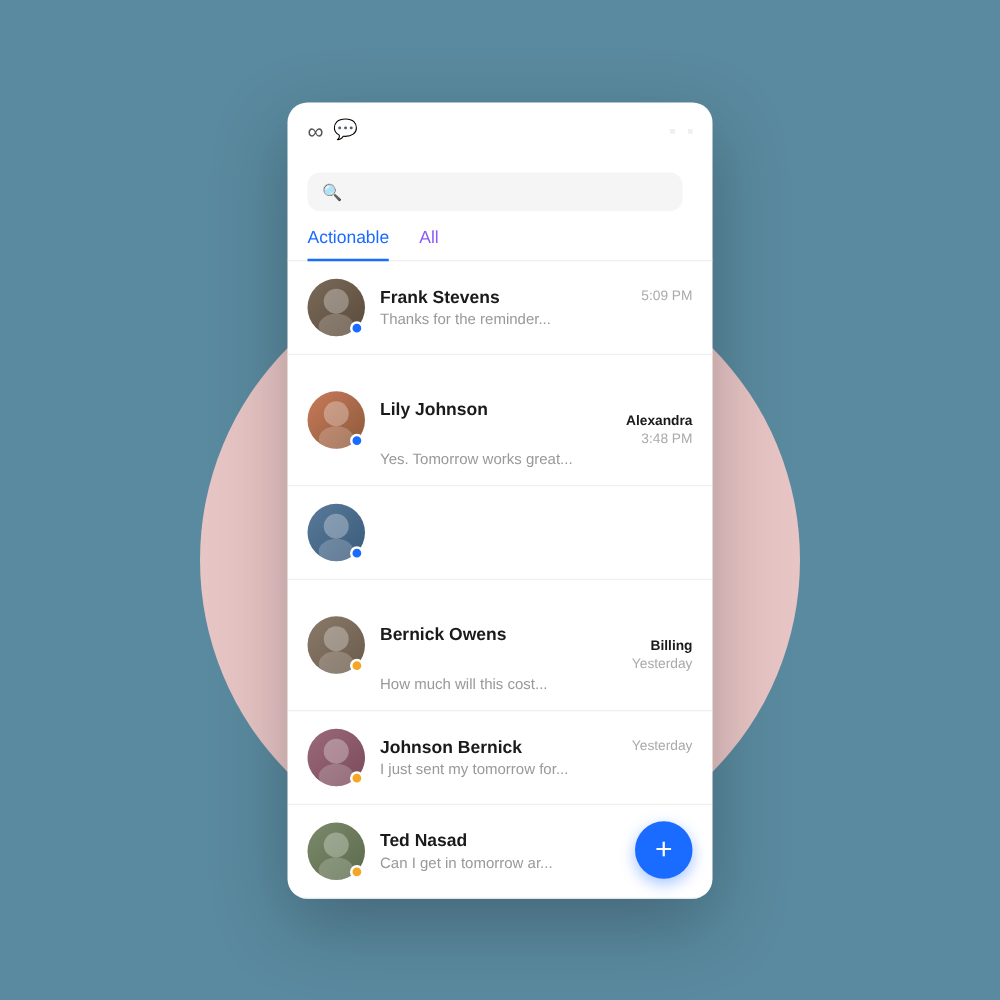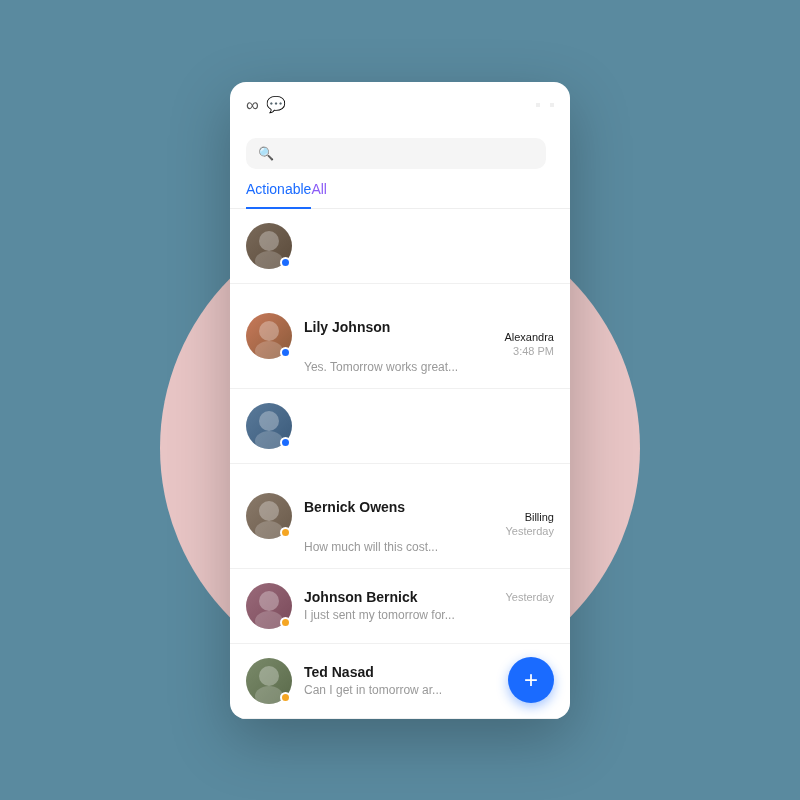--- a/index.html
+++ b/index.html
@@ -138,20 +138,21 @@
       cursor: pointer;
       background: none;
       border: none;
     }
 
     
     .tabs {
       display: flex;
       border-bottom: 1px solid #eee;
       padding: 0 16px;
+      gap: 24px;
     }
 
     .tab {
       font-size: 14px;
       padding-bottom: 10px;
       cursor: pointer;
       color: #8b5cf6;
       border-bottom: 2px solid transparent;
       margin-bottom: -1px;
     }
@@ -249,21 +250,21 @@
     .message-meta {
       display: flex;
       flex-direction: column;
       align-items: flex-end;
       gap: 2px;
       flex-shrink: 0;
     }
 
     .message-tag {
       font-size: 11px;
-      font-weight: 400;
+      font-weight: 700;
       color: #1a1a1a;
       margin-top: 33px;
     }
 
     .message-time {
       font-size: 11px;
       color: #aaa;
     }
 
     .message-preview {
@@ -341,20 +342,31 @@
   <div class="message-item">
         <div class="avatar-wrap">
           <div class="avatar avatar-frank">
             <svg viewBox="0 0 46 46" xmlns="http://www.w3.org/2000/svg" class="face-svg">
       <circle cx="23" cy="18" r="10" fill="rgba(255,255,255,0.3)"></circle>
       <ellipse cx="23" cy="38" rx="14" ry="10" fill="rgba(255,255,255,0.2)"></ellipse>
     </svg>
           </div>
           <div class="status-dot dot-blue"></div>
         </div>
+        <div class="message-content">
+          <div class="message-top">
+            <div class="message-name-wrap">
+              <span class="message-name">Frank Stevens</span>
+            </div>
+            <div class="message-meta">
+              <span class="message-time">5:09 PM</span>
+            </div>
+          </div>
+          <div class="message-preview">Thanks for the reminder...</div>
+        </div>
       </div>
       <div class="message-item">
         <div class="avatar-wrap">
           <div class="avatar avatar-lily">
             <svg viewBox="0 0 46 46" xmlns="http://www.w3.org/2000/svg" class="face-svg">
       <circle cx="23" cy="18" r="10" fill="rgba(255,255,255,0.3)"></circle>
       <ellipse cx="23" cy="38" rx="14" ry="10" fill="rgba(255,255,255,0.2)"></ellipse>
     </svg>
           </div>
           <div class="status-dot dot-blue"></div>

